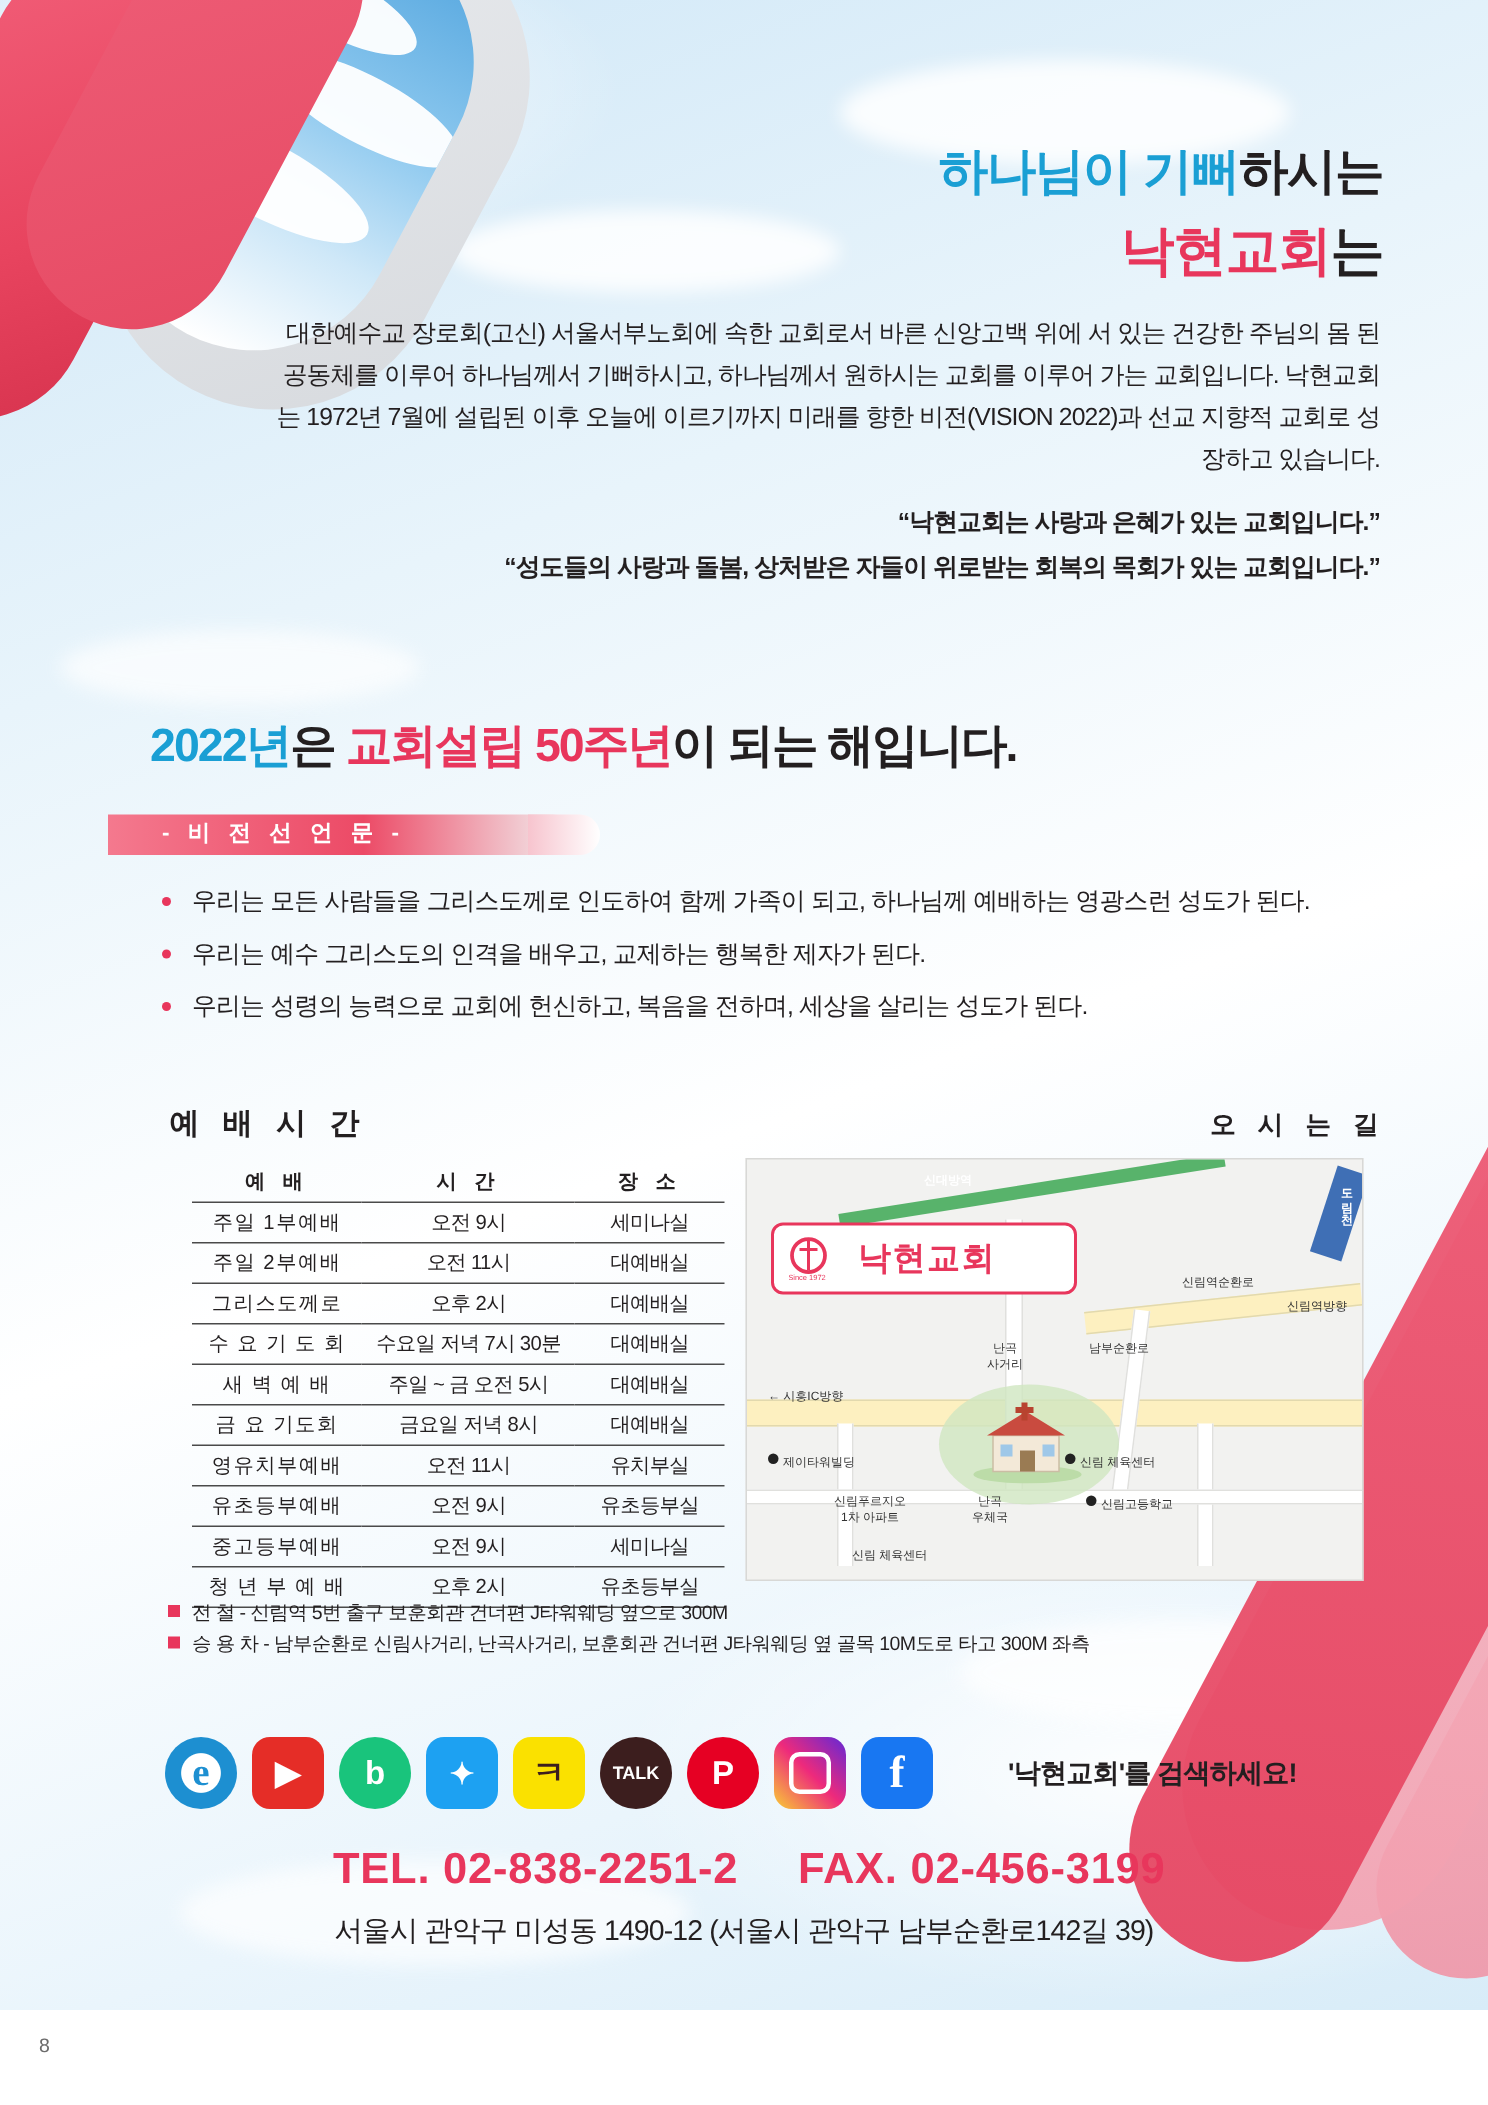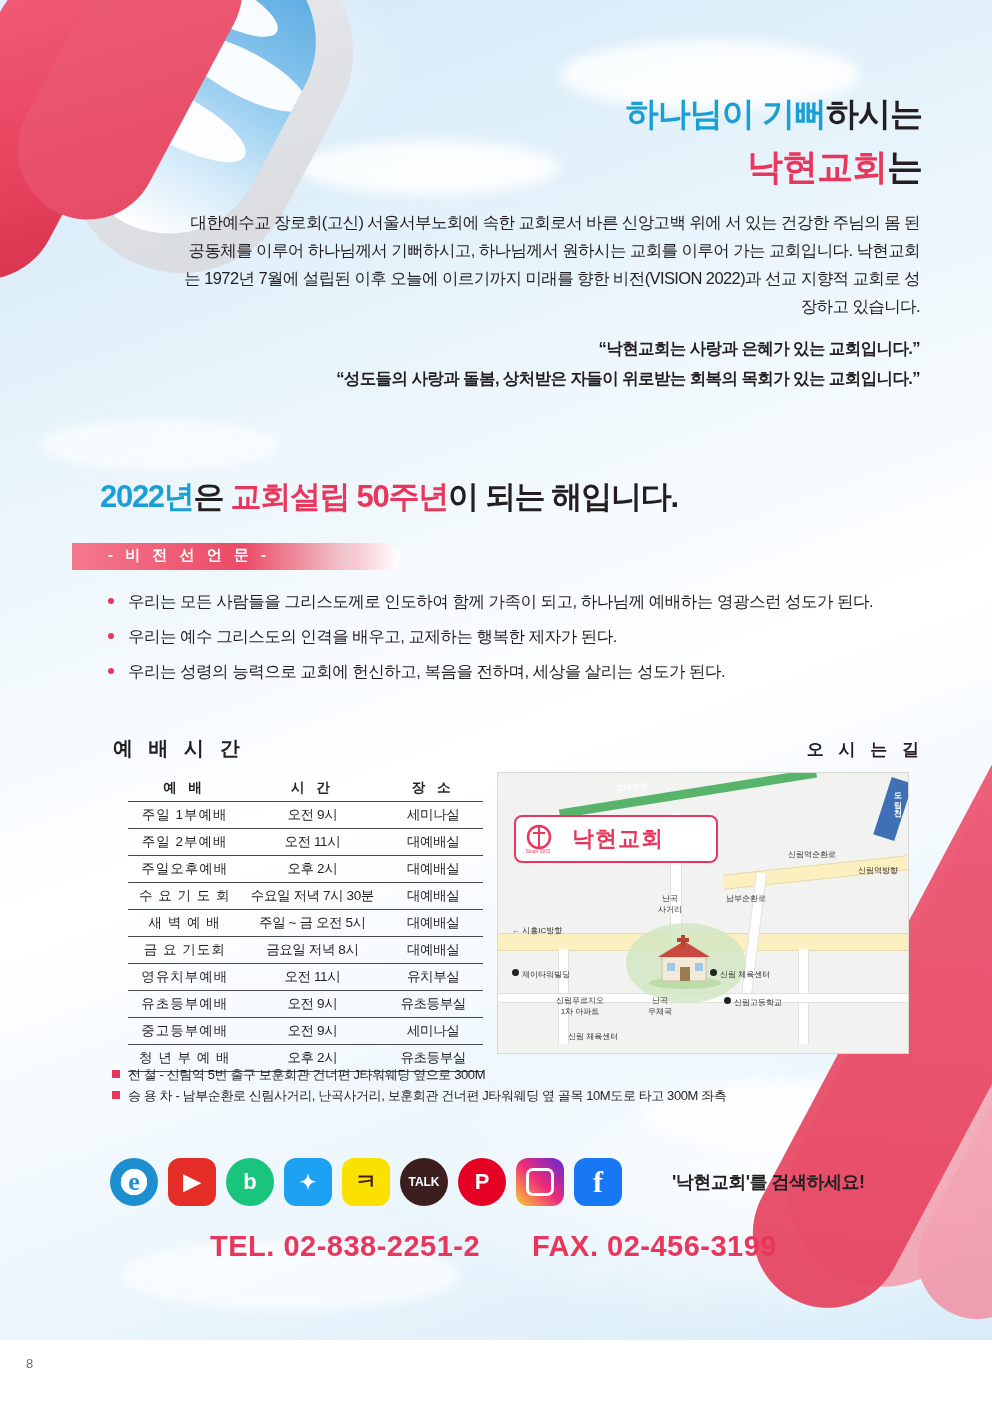--- a/index.html
+++ b/index.html
@@ -190,21 +190,21 @@
   .sico { position:absolute; top:0; width:48px; height:48px; border-radius:12px;
     display:flex; align-items:center; justify-content:center;
     color:#fff; font-weight:bold; font-size:22px; }
   .search-note {
     position:absolute; left:672px; top:1170px; font-size:18px; font-weight:bold;
     color:#231f20; letter-spacing:-0.5px; white-space:nowrap;
   }
 
   
   .tel {
-    position:absolute; left:210px; top:1230px; font-size:29px; color:#e8365c;
+    position:absolute; left:222px; top:1230px; font-size:29px; color:#e8365c;
     font-weight:bold; letter-spacing:0.5px; white-space:nowrap;
   }
   .fax {
     position:absolute; left:532px; top:1230px; font-size:29px; color:#e8365c;
     font-weight:bold; letter-spacing:0.5px; white-space:nowrap;
   }
   .address {
     position:absolute; left:0; top:1274px; width:992px; text-align:center;
     font-size:19px; color:#231f20; letter-spacing:-0.6px;
   }
@@ -281,21 +281,21 @@
         <td class="col1">주일 1부예배</td>
         <td class="col2">오전 9시</td>
         <td class="col3">세미나실</td>
       </tr>
       <tr>
         <td class="col1">주일 2부예배</td>
         <td class="col2">오전 11시</td>
         <td class="col3">대예배실</td>
       </tr>
       <tr>
-        <td class="col1">주일오후예배</td>
+        <td class="col1">그리스도께로</td>
         <td class="col2">오후 2시</td>
         <td class="col3">대예배실</td>
       </tr>
       <tr>
         <td class="col1">수 요 기 도 회</td>
         <td class="col2">수요일 저녁 7시 30분</td>
         <td class="col3">대예배실</td>
       </tr>
       <tr>
         <td class="col1">새 벽 예 배</td>
@@ -400,17 +400,18 @@
       <div class="sico" style="left:348px; border-radius:50%; background:#e60023;">P</div>
       <div class="sico" style="left:406px; background:linear-gradient(45deg,#f9ce34,#ee2a7b,#6228d7);">
         <span style="display:block; width:22px; height:22px; border:3px solid #fff; border-radius:7px;"></span>
       </div>
       <div class="sico" style="left:464px; background:#1877f2; font-size:30px; font-family:'Liberation Serif',serif;">f</div>
     </div>
     <div class="search-note">'낙현교회'를 검색하세요!</div>
 
     <div class="tel">TEL. 02-838-2251-2</div>
     <div class="fax">FAX. 02-456-3199</div>
+    <div class="address">서울시 관악구 미성동 1490-12 (서울시 관악구 남부순환로142길 39)</div>
 
     <div class="page-num">8</div>
 
   </div>
 </div>
 
 </body></html>

